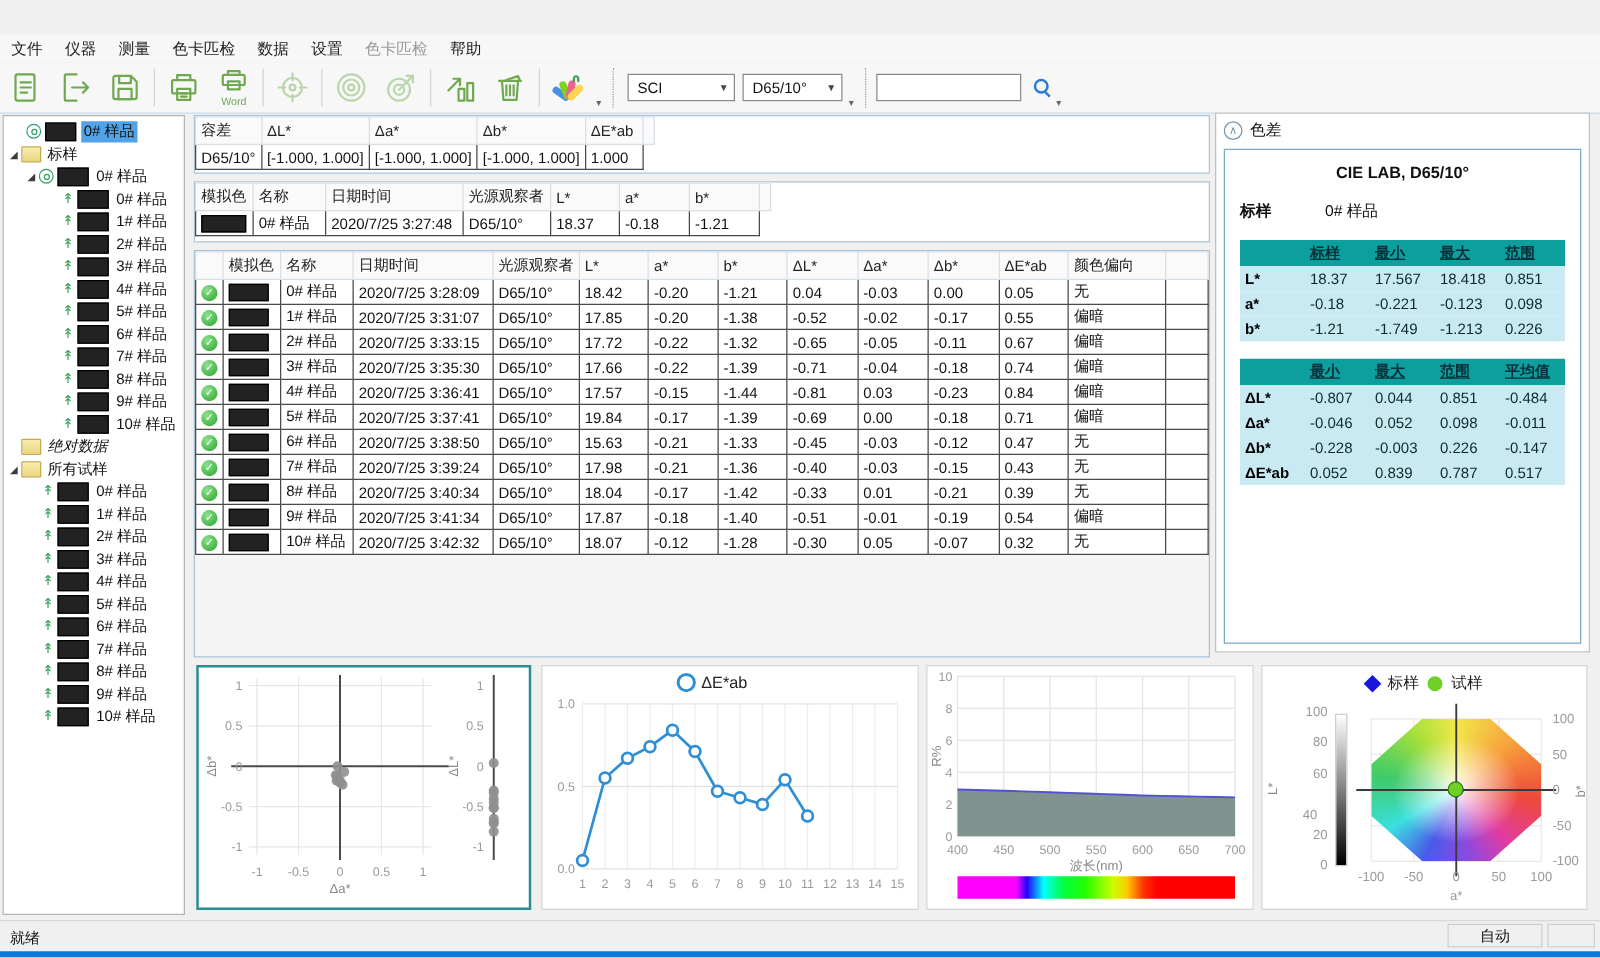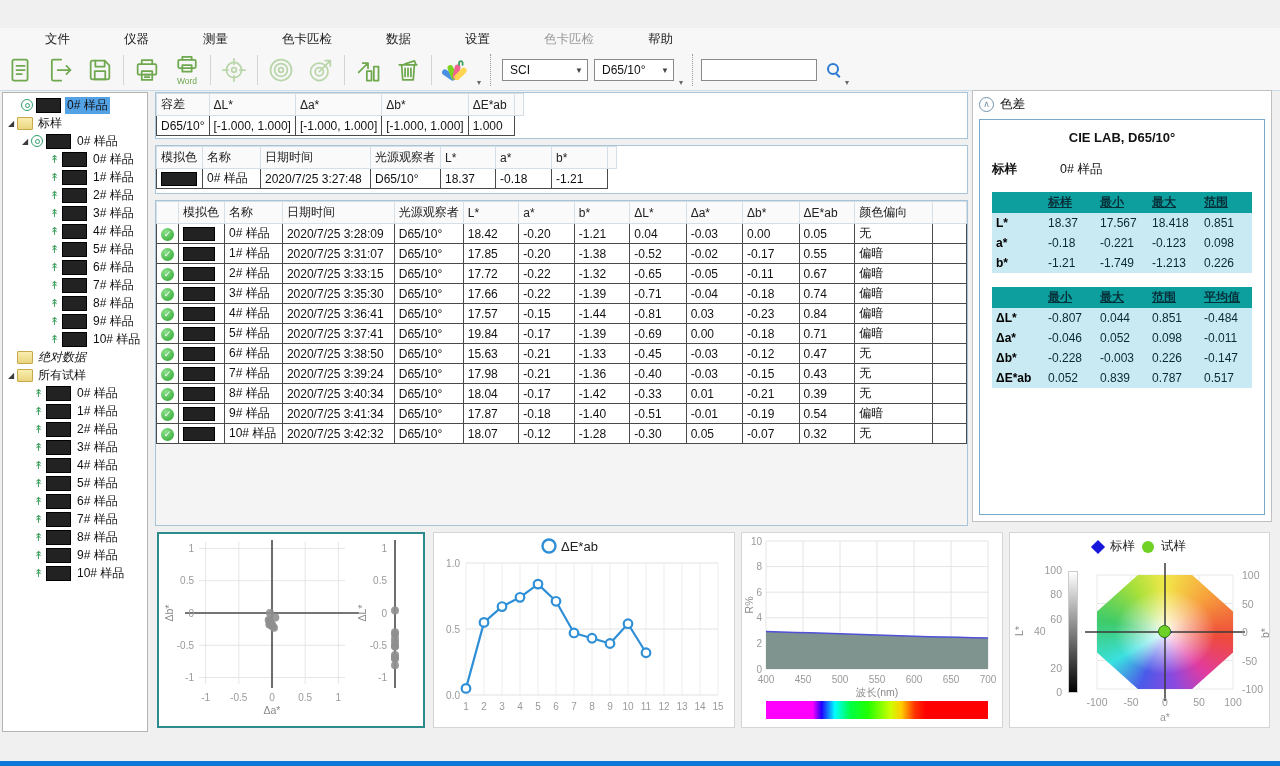--- a/index.html
+++ b/index.html
@@ -5,21 +5,21 @@
   html,body{margin:0;padding:0;background:#d8d8d8;font-family:"Liberation Sans","DejaVu Sans",sans-serif;}
   #window{position:relative;width:1280px;height:766px;background:#f0f0f0;overflow:hidden;box-sizing:border-box;}
   
   #titlebar{position:absolute;left:0;top:0;width:1280px;height:28px;background:#0b79d7;display:flex;align-items:center;color:#fff;}
   #app-icon{margin-left:8px;width:17px;height:17px;}
   #title-text{margin-left:8px;font-size:13px;}
   #win-controls{margin-left:auto;display:flex;height:28px;}
   .wc{width:46px;height:28px;display:flex;align-items:center;justify-content:center;font-size:13px;color:#fff;}
   
   #menubar{position:absolute;left:0;top:28px;width:1280px;height:22px;background:#f7f7f7;display:flex;align-items:center;border-bottom:1px solid #e3e3e3;}
-  .menu-item{padding:0 9px;font-size:12.5px;color:#222;height:22px;line-height:22px;margin-left:36px;}
+  .menu-item{padding:0 9px;font-size:12.5px;color:#222;height:22px;line-height:22px;}
   .menu-item.disabled{color:#9a9a9a;}
   
   #toolbar{position:absolute;left:0;top:50px;width:1280px;height:40px;background:#f7f7f7;display:flex;align-items:center;border-bottom:1px solid #c9dcea;}
   #tb-buttons{display:flex;align-items:center;height:40px;}
   .tb-btn{width:40px;height:38px;display:flex;flex-direction:column;align-items:center;justify-content:center;color:#6fa84f;}
   .tb-btn svg{width:28px;height:28px;}
   .tb-btn.disabled{color:#b9d6aa;}
   .tb-lbl{font-size:8.5px;color:#6fa84f;margin-top:-6px;}
   .tb-sep{width:1px;height:30px;background:#d4d4d4;margin:0 3px;}
   .dot-sep{width:1px;height:32px;border-left:1px dotted #9a9a9a;margin:0 7px;}
@@ -923,33 +923,38 @@
       <svg id="wheel-axes" width="261" height="196">
         <line x1="75" y1="99" x2="235" y2="99" stroke="#3a3a3a" stroke-width="1.5"></line>
         <line x1="155" y1="30" x2="155" y2="168" stroke="#3a3a3a" stroke-width="1.5"></line>
       </svg>
       <div id="marker-diamond"></div>
       <div id="marker-circle"></div>
       <div id="lab-bar"></div>
       <span class="wtick" style="left:24px;top:31px;width:28px;text-align:right;">100</span>
       <span class="wtick" style="left:24px;top:55.4px;width:28px;text-align:right;">80</span>
       <span class="wtick" style="left:24px;top:79.8px;width:28px;text-align:right;">60</span>
-      <span class="wtick" style="left:24px;top:92px;width:28px;text-align:left;">40</span>
+      <span class="wtick" style="left:24px;top:113px;width:28px;text-align:center;">40</span>
       <span class="wtick" style="left:24px;top:128.6px;width:28px;text-align:right;">20</span>
       <span class="wtick" style="left:24px;top:153px;width:28px;text-align:right;">0</span>
       <span class="vlab" style="left:4px;top:92px;">L*</span>
       <span class="wtick" style="left:70px;top:163px;width:34px;text-align:center;">-100</span>
       <span class="wtick" style="left:104px;top:163px;width:34px;text-align:center;">-50</span>
       <span class="wtick" style="left:138px;top:163px;width:34px;text-align:center;">0</span>
       <span class="wtick" style="left:172px;top:163px;width:34px;text-align:center;">50</span>
       <span class="wtick" style="left:206px;top:163px;width:34px;text-align:center;">100</span>
       <span class="wtick" style="left:145px;top:178px;width:20px;text-align:center;">a*</span>
       <span class="wtick" style="left:232px;top:36px;width:28px;">100</span>
       <span class="wtick" style="left:232px;top:64.5px;width:28px;">50</span>
       <span class="wtick" style="left:232px;top:93px;width:28px;">0</span>
       <span class="wtick" style="left:232px;top:121.5px;width:28px;">-50</span>
       <span class="wtick" style="left:232px;top:150px;width:28px;">-100</span>
       <span class="vlab" style="left:250px;top:94px;">b*</span>
     </div>
 
+  <div id="statusbar">
+    <span id="status-ready">就绪</span>
+    <span class="sb-cell" id="status-auto">自动</span>
+    <span class="sb-cell" id="status-extra"></span>
+  </div>
   <div id="bottom-strip"></div>
 
 </div>
 
 </body></html>

